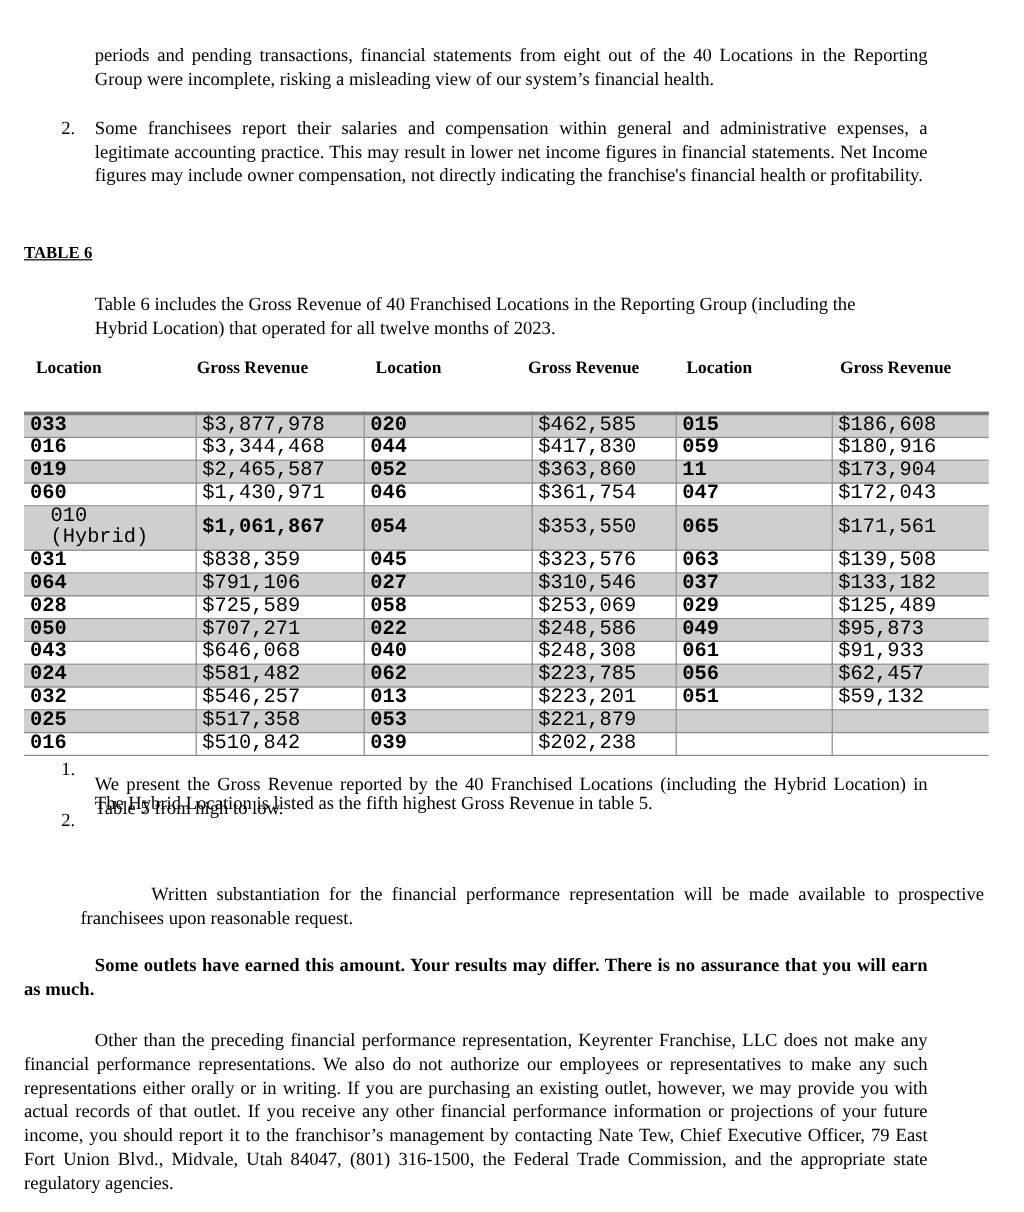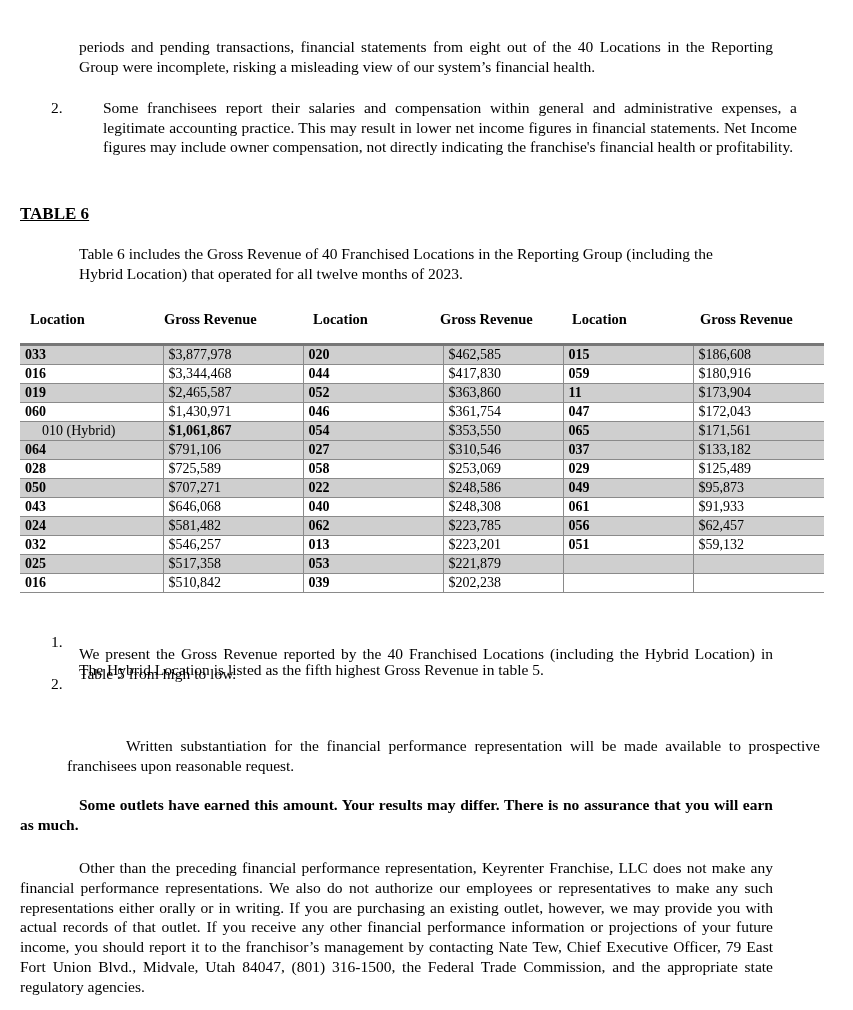--- a/index.html
+++ b/index.html
@@ -5,28 +5,29 @@
   html, body { margin: 0; padding: 0; background: #ffffff; }
   body {
     width: 853px; height: 1010px; overflow: hidden; position: relative;
     font-family: "Liberation Serif", serif; color: #000; font-size: 15.5px;
   }
   .p { position: absolute; line-height: 19.5px; text-align: justify; }
   .indent-block { left: 79px; width: 694px; }
   .num { position: absolute; left: 51px; }
   .heading {
     position: absolute; left: 20px; top: 204px; font-weight: bold;
-    text-decoration: underline; font-size: 17px;
+    text-decoration: underline; font-size: 14px;
   }
   .intro { position: absolute; left: 79px; top: 244px; width: 680px; line-height: 19.5px; }
-  .hdr { position: absolute; top: 311px; font-weight: bold; font-size: 14.5px; }
+  .hdr { position: absolute; top: 299px; font-weight: bold; font-size: 14.5px; }
   table.t6 {
     position: absolute; left: 20px; top: 343px; width: 804px;
-    border-collapse: collapse; font-size: 14px;
+    border-collapse: collapse; font-size: 17px;
     border-top: 3px solid #777;
+    font-family: Liberation Mono, monospace;
   }
   table.t6 td {
     height: 18px; padding: 0 0 0 5px; line-height: 18px;
     border-bottom: 1.5px solid #8a8a8a; border-right: 1.5px solid #8a8a8a;
     vertical-align: middle;
   }
   table.t6 td:last-child { border-right: none; }
   table.t6 tr.shade td { background: #cfcfcf; }
   table.t6 td.loc { font-weight: bold; }
   table.t6 td.loc.plain { font-weight: normal; padding-left: 22px; }
@@ -34,21 +35,21 @@
   .bold-note { position: absolute; left: 20px; top: 795px; width: 753px; line-height: 19.5px; font-weight: bold; text-align: justify; text-indent: 59px; }
   .final { position: absolute; left: 20px; top: 858px; width: 753px; line-height: 19.8px; text-align: justify; text-indent: 59px; }
   .written { position: absolute; left: 20px; top: 736px; width: 753px; line-height: 19.5px; text-align: justify; text-indent: 59px; margin-left: 47px; }
 </style>
 </head>
 <body>
 
 <div class="p indent-block" style="top:37px;">periods and pending transactions, financial statements from eight out of the 40 Locations in the Reporting Group were incomplete, risking a misleading view of our system’s financial health.</div>
 
 <div class="num" style="top:98px; line-height:19.5px;">2.</div>
-<div class="p indent-block" style="top:98px;margin-left:24px;">Some franchisees report their salaries and compensation within general and administrative expenses, a legitimate accounting practice. This may result in lower net income figures in financial statements. Net Income figures may include owner compensation, not directly indicating the franchise's financial health or profitability.</div>
+<div class="p indent-block" style="top:98px;">Some franchisees report their salaries and compensation within general and administrative expenses, a legitimate accounting practice. This may result in lower net income figures in financial statements. Net Income figures may include owner compensation, not directly indicating the franchise's financial health or profitability.</div>
 
 <div class="heading">TABLE 6</div>
 <div class="intro">Table 6 includes the Gross Revenue of 40 Franchised Locations in the Reporting Group (including the Hybrid Location) that operated for all twelve months of 2023.</div>
 
 <div class="hdr" style="left:30px;">Location</div>
 <div class="hdr" style="left:164px;">Gross Revenue</div>
 <div class="hdr" style="left:313px;">Location</div>
 <div class="hdr" style="left:440px;">Gross Revenue</div>
 <div class="hdr" style="left:572px;">Location</div>
 <div class="hdr" style="left:700px;">Gross Revenue</div>
@@ -95,20 +96,28 @@
         <td class="loc">047</td>
         <td class="rev">$172,043</td>
       </tr>
       <tr class="shade">
         <td class="loc plain">010 (Hybrid)</td>
         <td class="rev bold">$1,061,867</td>
         <td class="loc">054</td>
         <td class="rev">$353,550</td>
         <td class="loc">065</td>
         <td class="rev">$171,561</td>
+      </tr>
+      <tr>
+        <td class="loc">031</td>
+        <td class="rev">$838,359</td>
+        <td class="loc">045</td>
+        <td class="rev">$323,576</td>
+        <td class="loc">063</td>
+        <td class="rev">$139,508</td>
       </tr>
       <tr class="shade">
         <td class="loc">064</td>
         <td class="rev">$791,106</td>
         <td class="loc">027</td>
         <td class="rev">$310,546</td>
         <td class="loc">037</td>
         <td class="rev">$133,182</td>
       </tr>
       <tr>

